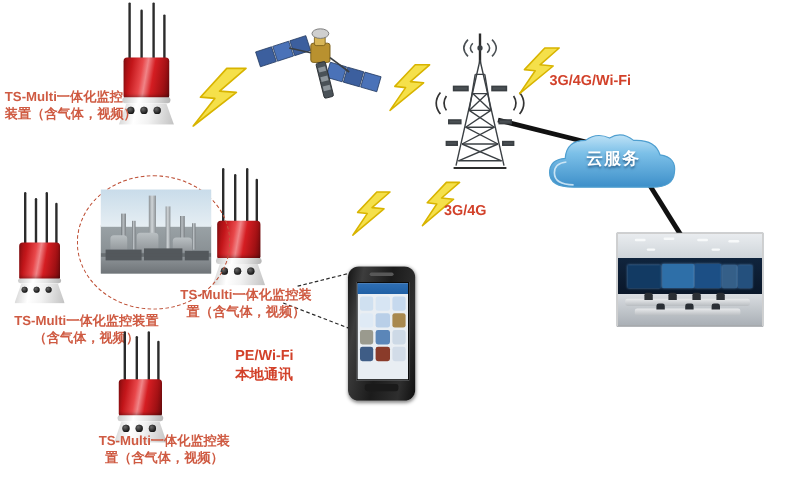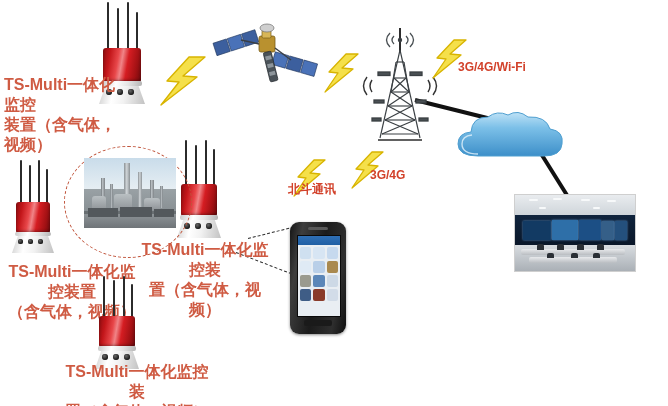--- a/index.html
+++ b/index.html
@@ -15,21 +15,21 @@
 
   
   .lbl{
     position:absolute;
     color:#d0513a;
     font-weight:bold;
     line-height:1.25;
     white-space:pre-line;
     letter-spacing:0px;
   }
-  .lbl-dev{font-size:16px;color:#cf5b43;}
+  .lbl-dev{font-size:11px;color:#cf5b43;}
   .lbl-net{font-size:12px;color:#d2412a;}
   .lbl-sys{font-size:12.5px;color:#d1341f;text-align:center;}
   .lbl-app{font-size:13px;color:#c93a23;}
 
   
   .device{position:absolute;}
   .dev-ant{position:absolute;background:#2b2b2b;border-radius:1px;}
   .dev-body{
     position:absolute;
     background:linear-gradient(100deg,#8e0d10 0%,#c3161a 18%,#e8474a 38%,#f08487 48%,#d51d22 62%,#a21114 84%,#6e0a0d 100%);
@@ -230,20 +230,21 @@
           <stop offset="0%" stop-color="#bfe2f6"></stop>
           <stop offset="35%" stop-color="#7cc0e8"></stop>
           <stop offset="100%" stop-color="#3d8fc9"></stop>
         </linearGradient>
       </defs>
       <path d="M26 48 Q6 48 6 36 Q6 25 19 24 Q20 9 36 9 Q45 2 56 7 Q66 1 76 9
                Q94 8 98 21 Q112 23 110 36 Q109 48 92 48 Z" fill="url(#cg)" stroke="#4f9fd0" stroke-width="1"></path>
       <path d="M26 46 Q10 46 10 36 Q10 28 20 27" fill="none" stroke="#e3f2fb" stroke-width="1.4" opacity=".8"></path>
     </svg>
   </div>
+  <div class="cloud-txt" style="left:471px;top:124px;width:80px;text-align:center;">云服务</div>
 
   <div class="device" style="left:93px;top:2px;width:60px;height:104px;">
     <div class="dev-ant" style="left:14px;top:0px;width:2px;height:48px;"></div>
     <div class="dev-ant" style="left:24px;top:6px;width:2px;height:42px;"></div>
     <div class="dev-ant" style="left:34px;top:0px;width:2px;height:48px;"></div>
     <div class="dev-ant" style="left:43px;top:10px;width:2px;height:38px;"></div>
     <div class="dev-body" style="left:10px;top:46px;width:38px;height:34px;"></div>
     <div class="dev-collar" style="left:9px;top:79px;width:40px;height:5px;"></div>
     <div class="dev-base" style="left:6px;top:84px;width:46px;height:18px;clip-path:polygon(14% 0,86% 0,100% 100%,0 100%);"></div>
     <div class="dev-port" style="left:13px;top:87px;width:6px;height:6px;"></div>
@@ -386,23 +387,24 @@
       <path d="M26 2 L9 20 L18 21 L5 40 L33 17 L22 16 L38 2 Z" fill="#f5e04a" stroke="#d8b400" stroke-width="1.3" stroke-linejoin="round"></path>
     </svg>
   </div>
   <div class="lbl lbl-net" style="left:458px;top:60px;width:130px;">3G/4G/Wi-Fi</div>
 
   <div class="bolt" style="left:290px;top:158px;">
     <svg width="40" height="44" viewBox="0 0 40 44">
       <path d="M24 2 L8 19 L16 20 L4 38 L30 16 L20 15 L35 2 Z" fill="#f5e04a" stroke="#d8b400" stroke-width="1.3" stroke-linejoin="round"></path>
     </svg>
   </div>
-  <div class="lbl lbl-net" style="left:288px;top:182px;width:80px;">北斗通讯</div>
 
   <div class="bolt" style="left:348px;top:150px;">
     <svg width="40" height="44" viewBox="0 0 40 44">
       <path d="M24 2 L8 19 L16 20 L4 38 L30 16 L20 15 L35 2 Z" fill="#f5e04a" stroke="#d8b400" stroke-width="1.3" stroke-linejoin="round"></path>
     </svg>
   </div>
   <div class="lbl lbl-net" style="left:370px;top:168px;width:70px;">3G/4G</div>
 
+  <div class="lbl lbl-net" style="left:196px;top:288px;width:110px;line-height:1.35;">PE/Wi-Fi
+本地通讯</div>
 
 </div>
 
 </body></html>

